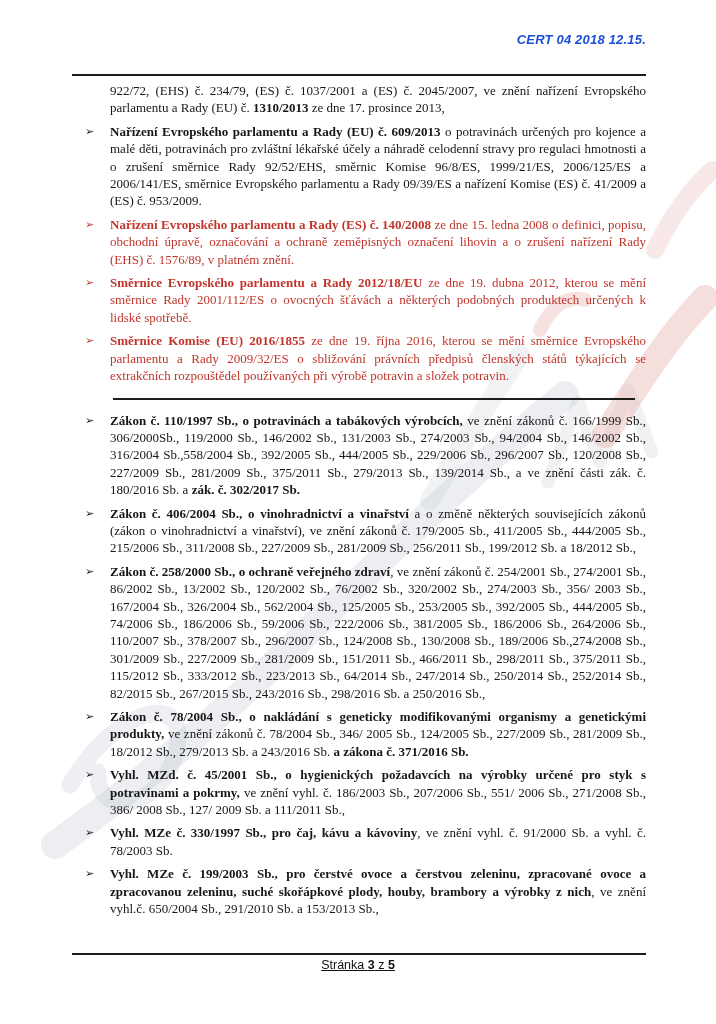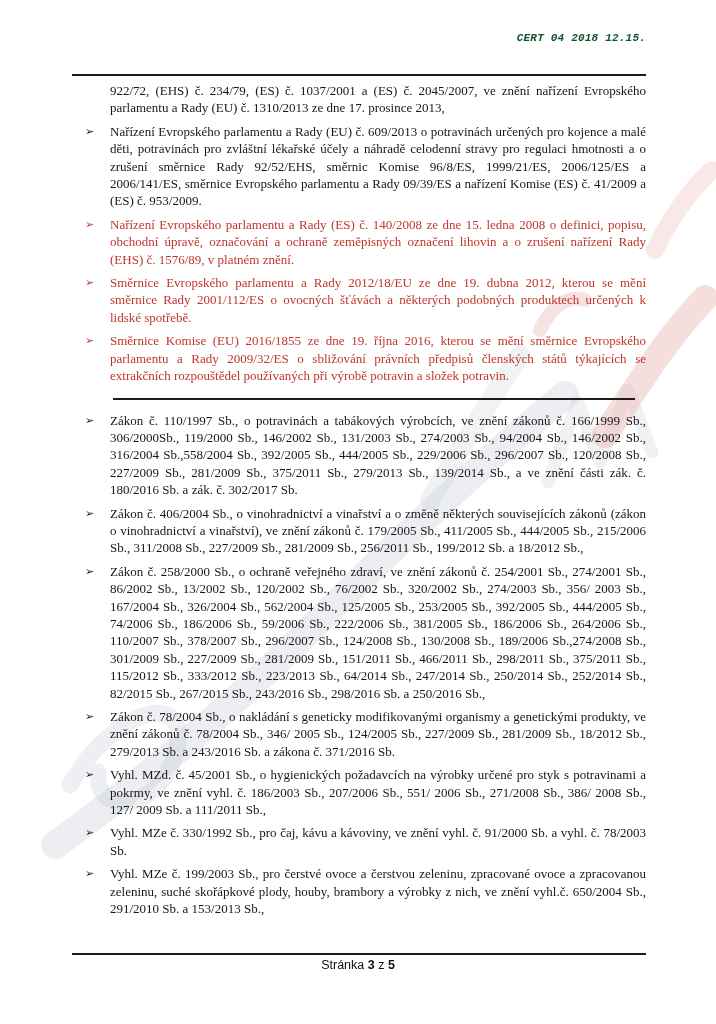--- a/index.html
+++ b/index.html
@@ -9,47 +9,47 @@
     background:#ffffff;
     overflow:hidden;
     font-family:"Liberation Serif", serif;
     color:#171717;
   }
   
   .wm{position:absolute;inset:0;z-index:0;pointer-events:none;}
   
   .doc-code{
     position:absolute;top:32px;right:70px;z-index:2;
-    font-family:Liberation Mono, monospace;
-    font-style:italic;font-weight:700;font-size:11px;
-    color:#14532d;letter-spacing:.2px;
+    font-family:Liberation Sans, sans-serif;
+    font-style:italic;font-weight:700;font-size:13px;
+    color:#1d4ed8;letter-spacing:.2px;
   }
   .rule{position:absolute;height:2px;background:#1b1b1b;z-index:2;}
   .rule.top{top:74px;left:72px;width:574px;}
   .rule.bottom{top:953px;left:72px;width:574px;}
   
   .content{
     position:absolute;top:82px;left:110px;width:536px;z-index:1;
     font-size:13px;line-height:17.4px;
   }
   .item{position:relative;margin:0 0 6px 0;text-align:justify;}
   .item .marker{
     position:absolute;left:-25px;top:1px;
     font-family:"DejaVu Sans", sans-serif;
     font-size:11px;line-height:16px;
   }
   .item.red{color:#c0362c;}
-  .item .b{font-weight:normal;}
+  .item .b{font-weight:bold;}
   .mid-rule{height:2px;background:#1c1c1c;margin:13px 0 12px 3px;width:522px;}
   
   .footer-text{
     position:absolute;top:958px;left:0;width:716px;z-index:2;
     text-align:center;
     font-family:"Liberation Sans", sans-serif;
-    font-size:12.5px;color:#111;
+    font-size:12.5px;color:#111;text-decoration:underline;
   }
   .footer-text .b{font-weight:bold;}
 </style>
 </head>
 <body>
 
 <div class="page">
 
   <svg class="wm" width="716" height="1024" viewBox="0 0 716 1024" xmlns="http://www.w3.org/2000/svg">
     <g fill="none" stroke-linecap="round" stroke-linejoin="round">
@@ -115,21 +115,21 @@
       <span class="bullet-text"><span class="b">Zákon č. 78/2004 Sb., o nakládání s geneticky modifikovanými organismy a genetickými produkty,</span><span> ve znění zákonů č. 78/2004 Sb., 346/ 2005 Sb., 124/2005 Sb., 227/2009 Sb., 281/2009 Sb., 18/2012 Sb., 279/2013 Sb. a 243/2016 Sb. </span><span class="b">a zákona č. 371/2016 Sb.</span></span>
     </div>
 
     <div class="item">
       <span class="marker">➢</span>
       <span class="bullet-text"><span class="b">Vyhl. MZd. č. 45/2001 Sb., o hygienických požadavcích na výrobky určené pro styk s potravinami a pokrmy,</span><span> ve znění vyhl. č. 186/2003 Sb., 207/2006 Sb., 551/ 2006 Sb., 271/2008 Sb., 386/ 2008 Sb., 127/ 2009 Sb. a 111/2011 Sb.,</span></span>
     </div>
 
     <div class="item">
       <span class="marker">➢</span>
-      <span class="bullet-text"><span class="b">Vyhl. MZe č. 330/1992 Sb., pro čaj, kávu a kávoviny</span><span>, ve znění vyhl. č. 91/2000 Sb. a vyhl. č. 78/2003 Sb.</span></span>
+      <span class="bullet-text"><span class="b">Vyhl. MZe č. 330/1997 Sb., pro čaj, kávu a kávoviny</span><span>, ve znění vyhl. č. 91/2000 Sb. a vyhl. č. 78/2003 Sb.</span></span>
     </div>
 
     <div class="item">
       <span class="marker">➢</span>
       <span class="bullet-text"><span class="b">Vyhl. MZe č. 199/2003 Sb., pro čerstvé ovoce a čerstvou zeleninu, zpracované ovoce a zpracovanou zeleninu, suché skořápkové plody, houby, brambory a výrobky z nich</span><span>, ve znění vyhl.č. 650/2004 Sb., 291/2010 Sb. a 153/2013 Sb.,</span></span>
     </div>
   </div>
   </div>
 
   <div class="rule bottom"></div>

